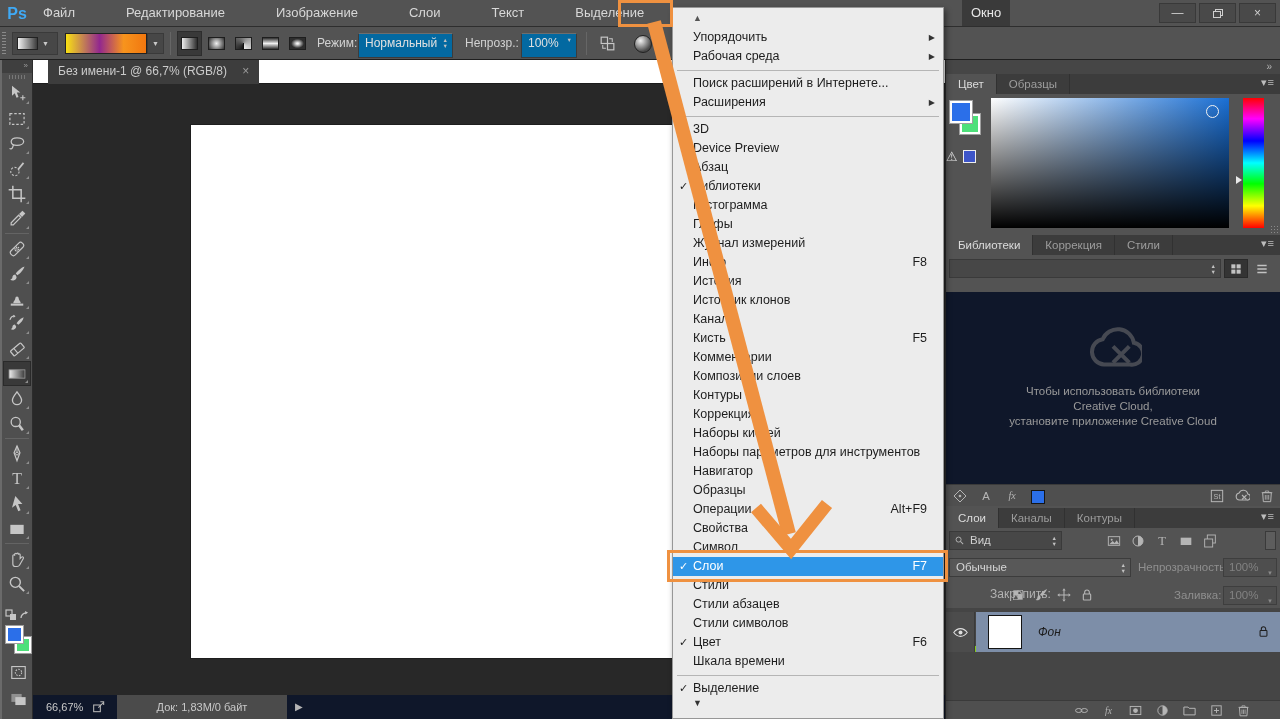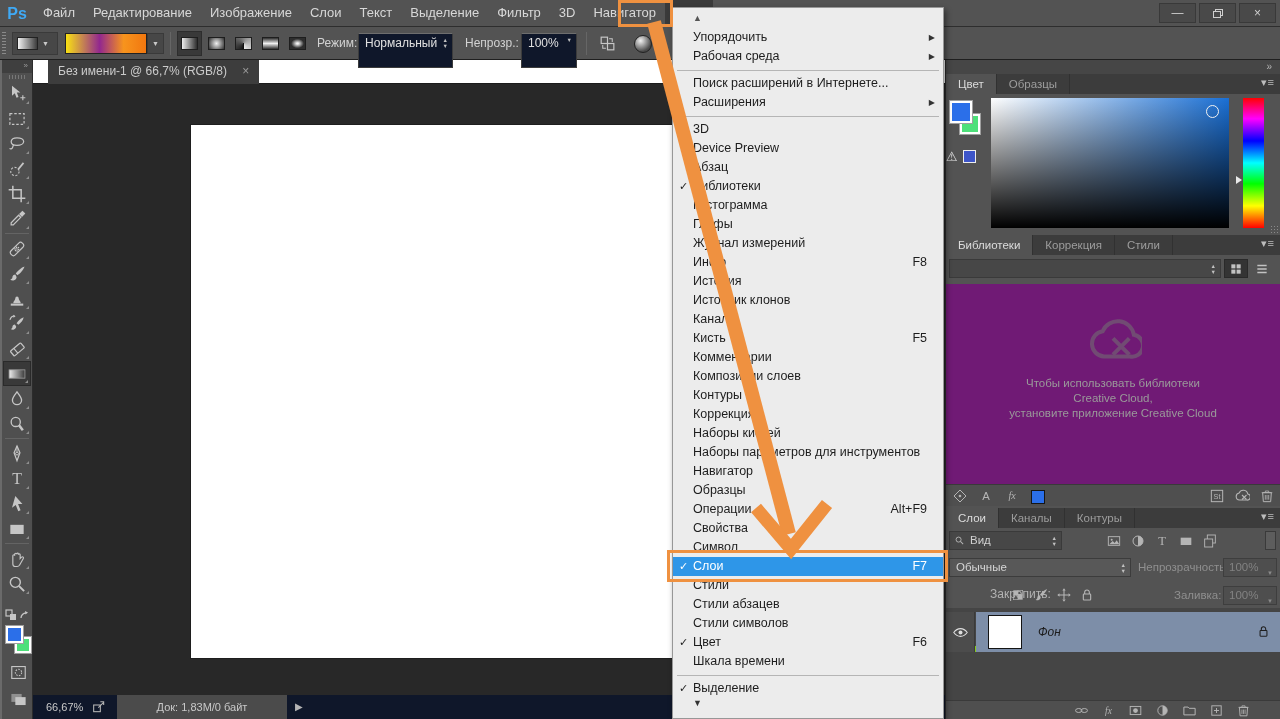--- a/index.html
+++ b/index.html
@@ -3,21 +3,21 @@
 <meta charset="utf-8">
 <style>
   * { margin:0; padding:0; box-sizing:border-box; }
   html,body { width:1280px; height:719px; background:#282828; overflow:hidden; }
   body { font-family:"Liberation Sans","DejaVu Sans",sans-serif; -webkit-font-smoothing:antialiased; }
   #app { position:relative; width:1280px; height:719px; background:#535353; }
 
   
   .menubar { position:absolute; left:0; top:0; width:1280px; height:27px; background:#535353; border-bottom:1px solid #2e2e2e; display:flex; align-items:stretch; z-index:10; }
   .ps-logo { width:34px; color:#3fa9f5; font-weight:bold; font-size:16px; line-height:27px; text-align:center; }
-  .mb-items { display:flex; }
+  .mb-items { display:flex;gap:33px; }
   .menu-label { color:#d8d8d8; font-size:13px; line-height:26px; padding:0 9px; cursor:default; white-space:nowrap; }
   .menu-label.active { background:#3a3a3a; color:#e8e8e8; }
   .win-controls { position:absolute; right:4px; top:3px; display:flex; gap:3px; }
   .win-btn { width:37px; height:20px; background:#494949; border:1px solid #393939; color:#cfcfcf; display:flex; align-items:center; justify-content:center; font-size:12px; }
   .restore-glyph { position:relative; width:10px; height:9px; }
   .restore-glyph span { position:absolute; border:1.5px solid #cfcfcf; width:8px; height:7px; }
   .restore-glyph span:first-child { left:2px; top:0; }
   .restore-glyph span:last-child { left:0; top:2px; background:#494949; }
 
   
@@ -33,21 +33,21 @@
   .gtypes { position:absolute; left:177px; top:4px; display:flex; gap:2px; }
   .gtype { width:25px; height:25px; display:flex; align-items:center; justify-content:center; }
   .gtype.selected { background:#393939; border:1px solid #2d2d2d; }
   .gt-vis { width:17px; height:13px; border:1px solid #1e1e1e; display:block; }
   .gt-linear { background:linear-gradient(90deg,#ededed,#2e2e2e); }
   .gt-radial { background:radial-gradient(circle at 50% 50%, #f0f0f0, #2e2e2e); }
   .gt-angle { background:conic-gradient(from 180deg,#111,#f0f0f0); }
   .gt-reflected { background:linear-gradient(#2e2e2e,#f0f0f0,#2e2e2e); }
   .gt-diamond { background:radial-gradient(closest-side,#f5f5f5 10%,#2e2e2e 85%); }
   .ob-label { position:absolute; top:0; color:#d2d2d2; font-size:12px; line-height:33px; }
-  .ob-select { position:absolute; top:6px; height:35px; background:#0f172a; border:1px solid #3c3c3c; border-top-color:#6e6e6e; color:#e0e0e0; font-size:12px; line-height:19px; padding:0 6px; }
+  .ob-select { position:absolute; top:6px; height:25px; background:#0369a1; border:1px solid #3c3c3c; border-top-color:#6e6e6e; color:#e0e0e0; font-size:12px; line-height:19px; padding:0 6px; }
   .updown { position:absolute; right:4px; top:3px; display:flex; flex-direction:column; color:#c2c2c2; font-size:5.5px; line-height:6px; }
   .ob-icon { position:absolute; top:4px; width:26px; height:25px; display:flex; align-items:center; justify-content:center; color:#c6c6c6; }
   .ob-sphere { width:18px; height:18px; border-radius:50%; background:radial-gradient(circle at 35% 30%,#f2f2f2,#4a4a4a 70%); border:1px solid #222; }
 
   
   .toolbar { position:absolute; left:0; top:60px; width:33px; height:659px; background:#4f4f4f; border-left:2px solid #6a6a6a; border-right:1px solid #2c2c2c; z-index:5; }
   .tb-top { height:13px; background:#3f3f3f; color:#9a9a9a; font-size:8px; text-align:right; padding-right:4px; line-height:12px; }
   .tb-grip { height:8px; margin:2px 7px; background-image:repeating-linear-gradient(90deg,#777 0 1px, transparent 1px 3px); background-size:100% 2px; background-repeat:repeat; background-position:center; height:4px; }
   .tools { display:flex; flex-direction:column; align-items:center; }
   .tool { position:relative; width:28px; height:25px; display:flex; align-items:center; justify-content:center; color:#c6c6c6; }
@@ -97,21 +97,21 @@
     background:linear-gradient(180deg,#ff0000 0%,#ff00ff 16%,#0000ff 33%,#00ffff 50%,#00ff00 66%,#ffff00 83%,#ff0000 100%); }
   .cp-hue-marker { position:absolute; left:-7px; top:78px; width:0; height:0; border-top:4px solid transparent; border-bottom:4px solid transparent; border-left:6px solid #e8e8e8; }
   .p-grip { position:absolute; right:2px; bottom:2px; width:8px; height:8px;
     background-image:radial-gradient(#8a8a8a 30%, transparent 32%); background-size:3px 3px; }
 
   .libs-tabs { top:175px; }
   .libs-toolrow { position:absolute; left:0; top:196px; width:100%; height:24px; background:#535353; }
   .libs-select { position:absolute; left:3px; top:3px; width:272px; height:19px; background:#474747; border:1px solid #3a3a3a; }
   .libs-view { position:absolute; top:3px; width:24px; height:19px; display:flex; align-items:center; justify-content:center; color:#c2c2c2; }
   .libs-view.active { background:#343434; border:1px solid #2a2a2a; }
-  .libs-body { position:absolute; left:0; top:224px; width:100%; height:204px; background:#701a75; }
+  .libs-body { position:absolute; left:0; top:232px; width:100%; height:204px; background:#0f172a; }
   .cc-logo { position:absolute; left:50%; top:32px; transform:translateX(-50%); width:58px; height:52px; color:#737373; opacity:.55; }
   .libs-msg { position:absolute; left:0; top:92px; width:100%; text-align:center; color:#9a9a9a; font-size:11.5px; line-height:15px; }
   .libs-link { position:absolute; left:0; top:148px; width:100%; text-align:center; color:#e8e8e8; font-size:12.5px; font-weight:bold; text-decoration:underline; }
   .libs-bottom { position:absolute; left:0; top:424px; width:100%; height:22px; background:#4f4f4f; border-top:1px solid #3a3a3a; }
   .lb-left { position:absolute; left:4px; top:1px; display:flex; gap:7px; }
   .lb-right { position:absolute; right:4px; top:1px; display:flex; gap:6px; }
   .prow-btn { width:19px; height:19px; display:flex; align-items:center; justify-content:center; color:#b5b5b5; }
   .prow-btn .ic { width:16px; height:16px; }
   .color-chip { width:14px; height:14px; background:#2b6fe9; border:1px solid #161616; margin-top:2px; }
 

